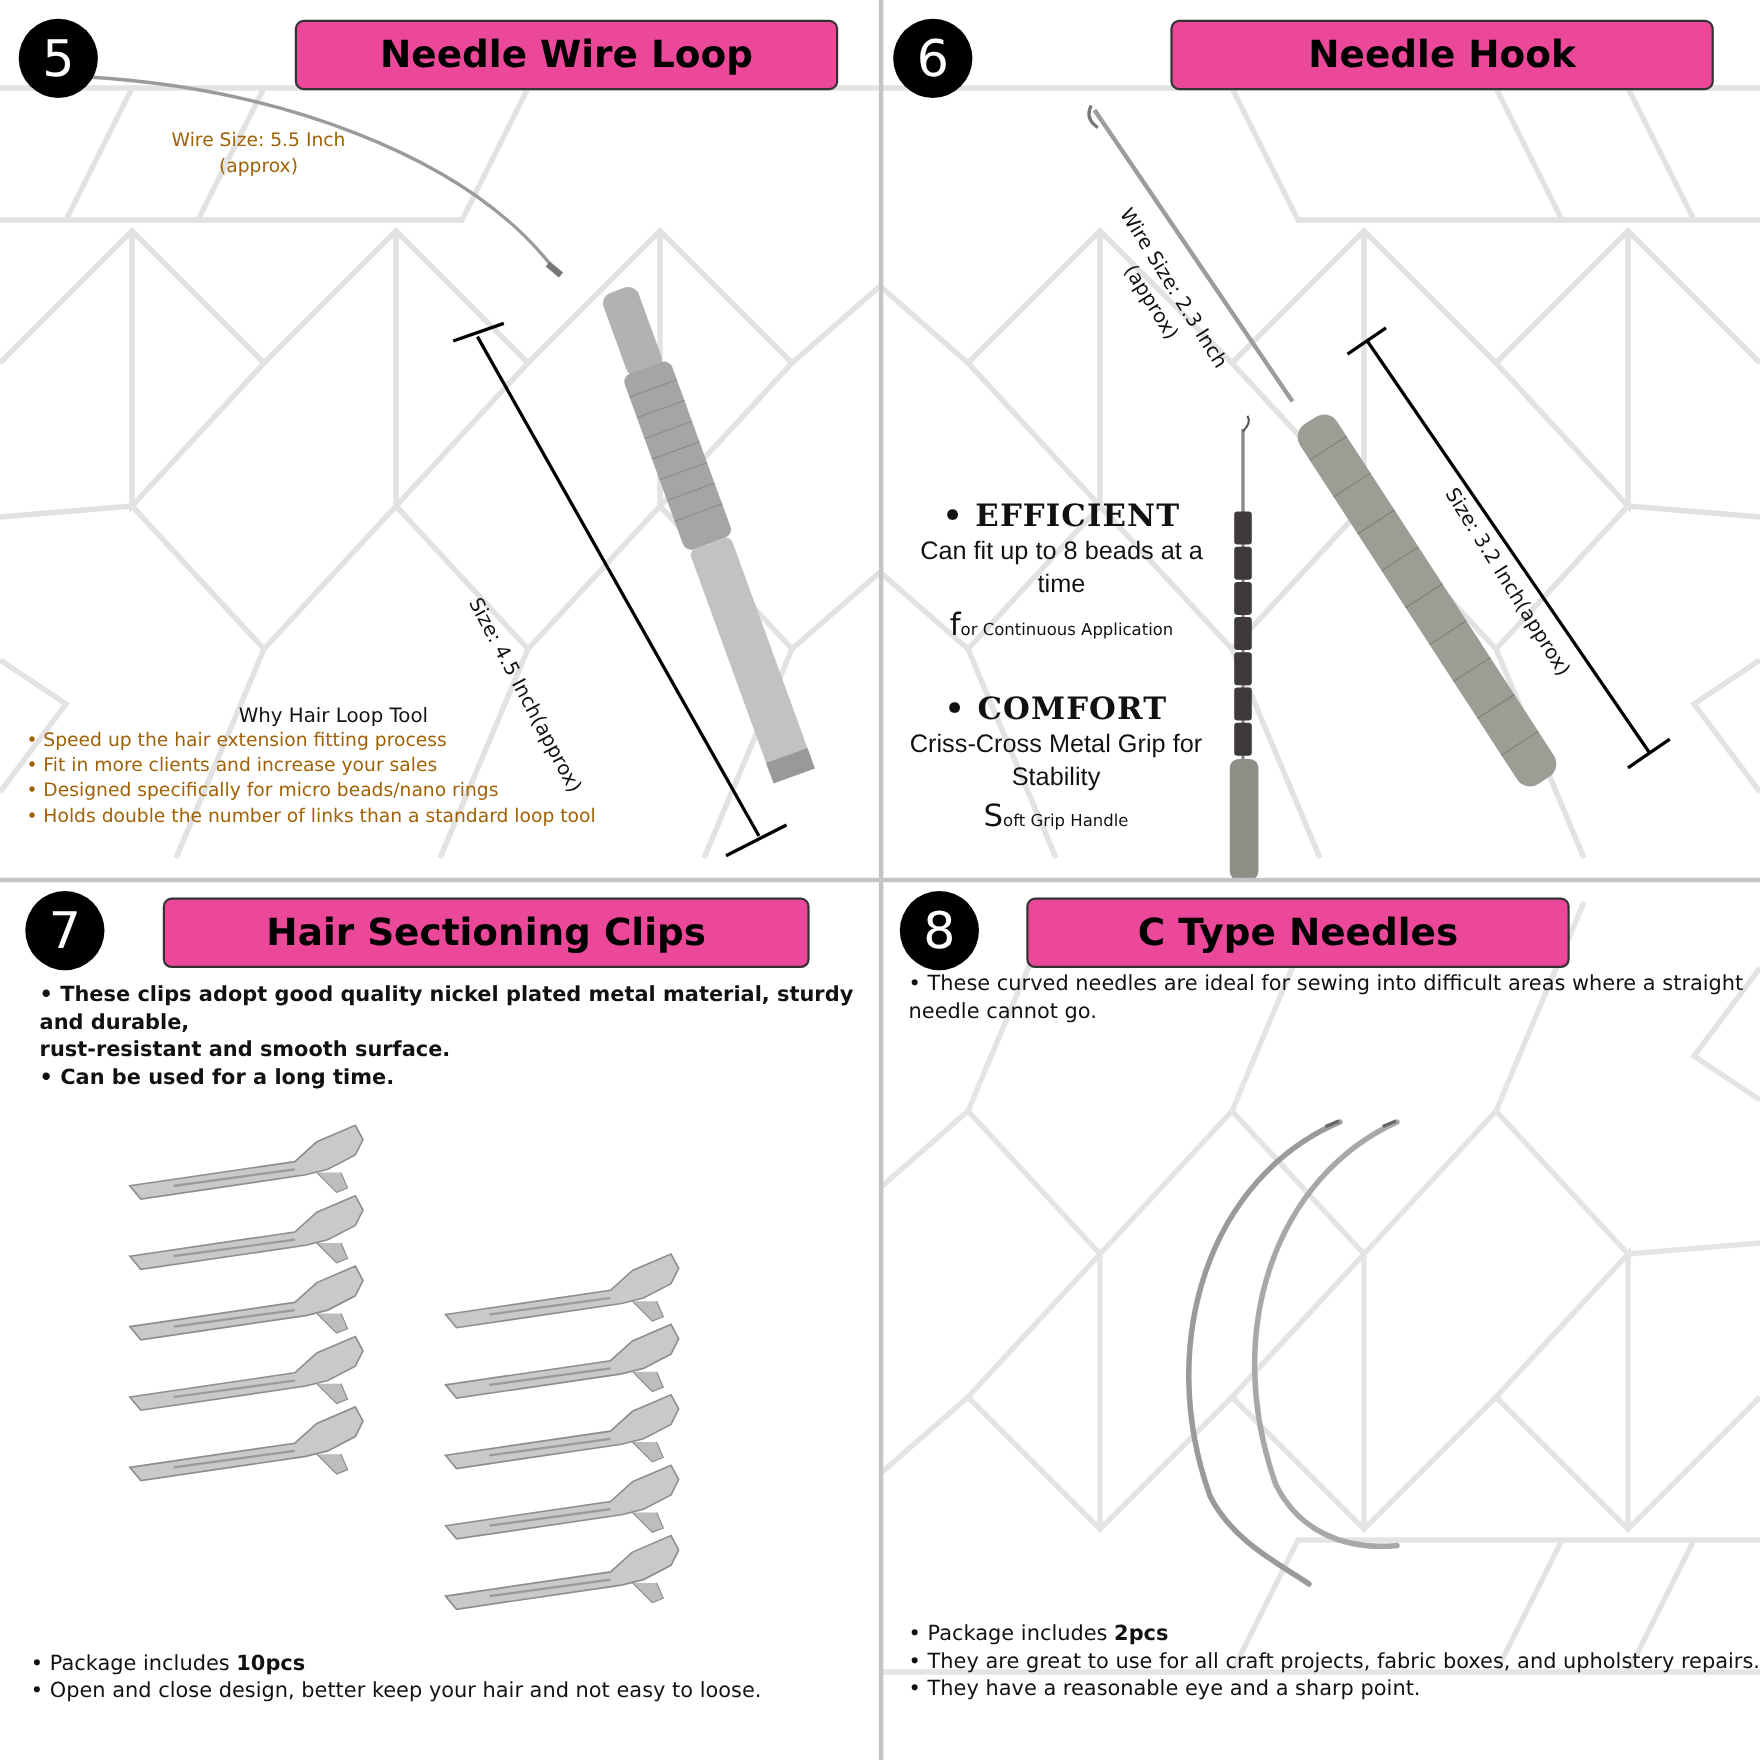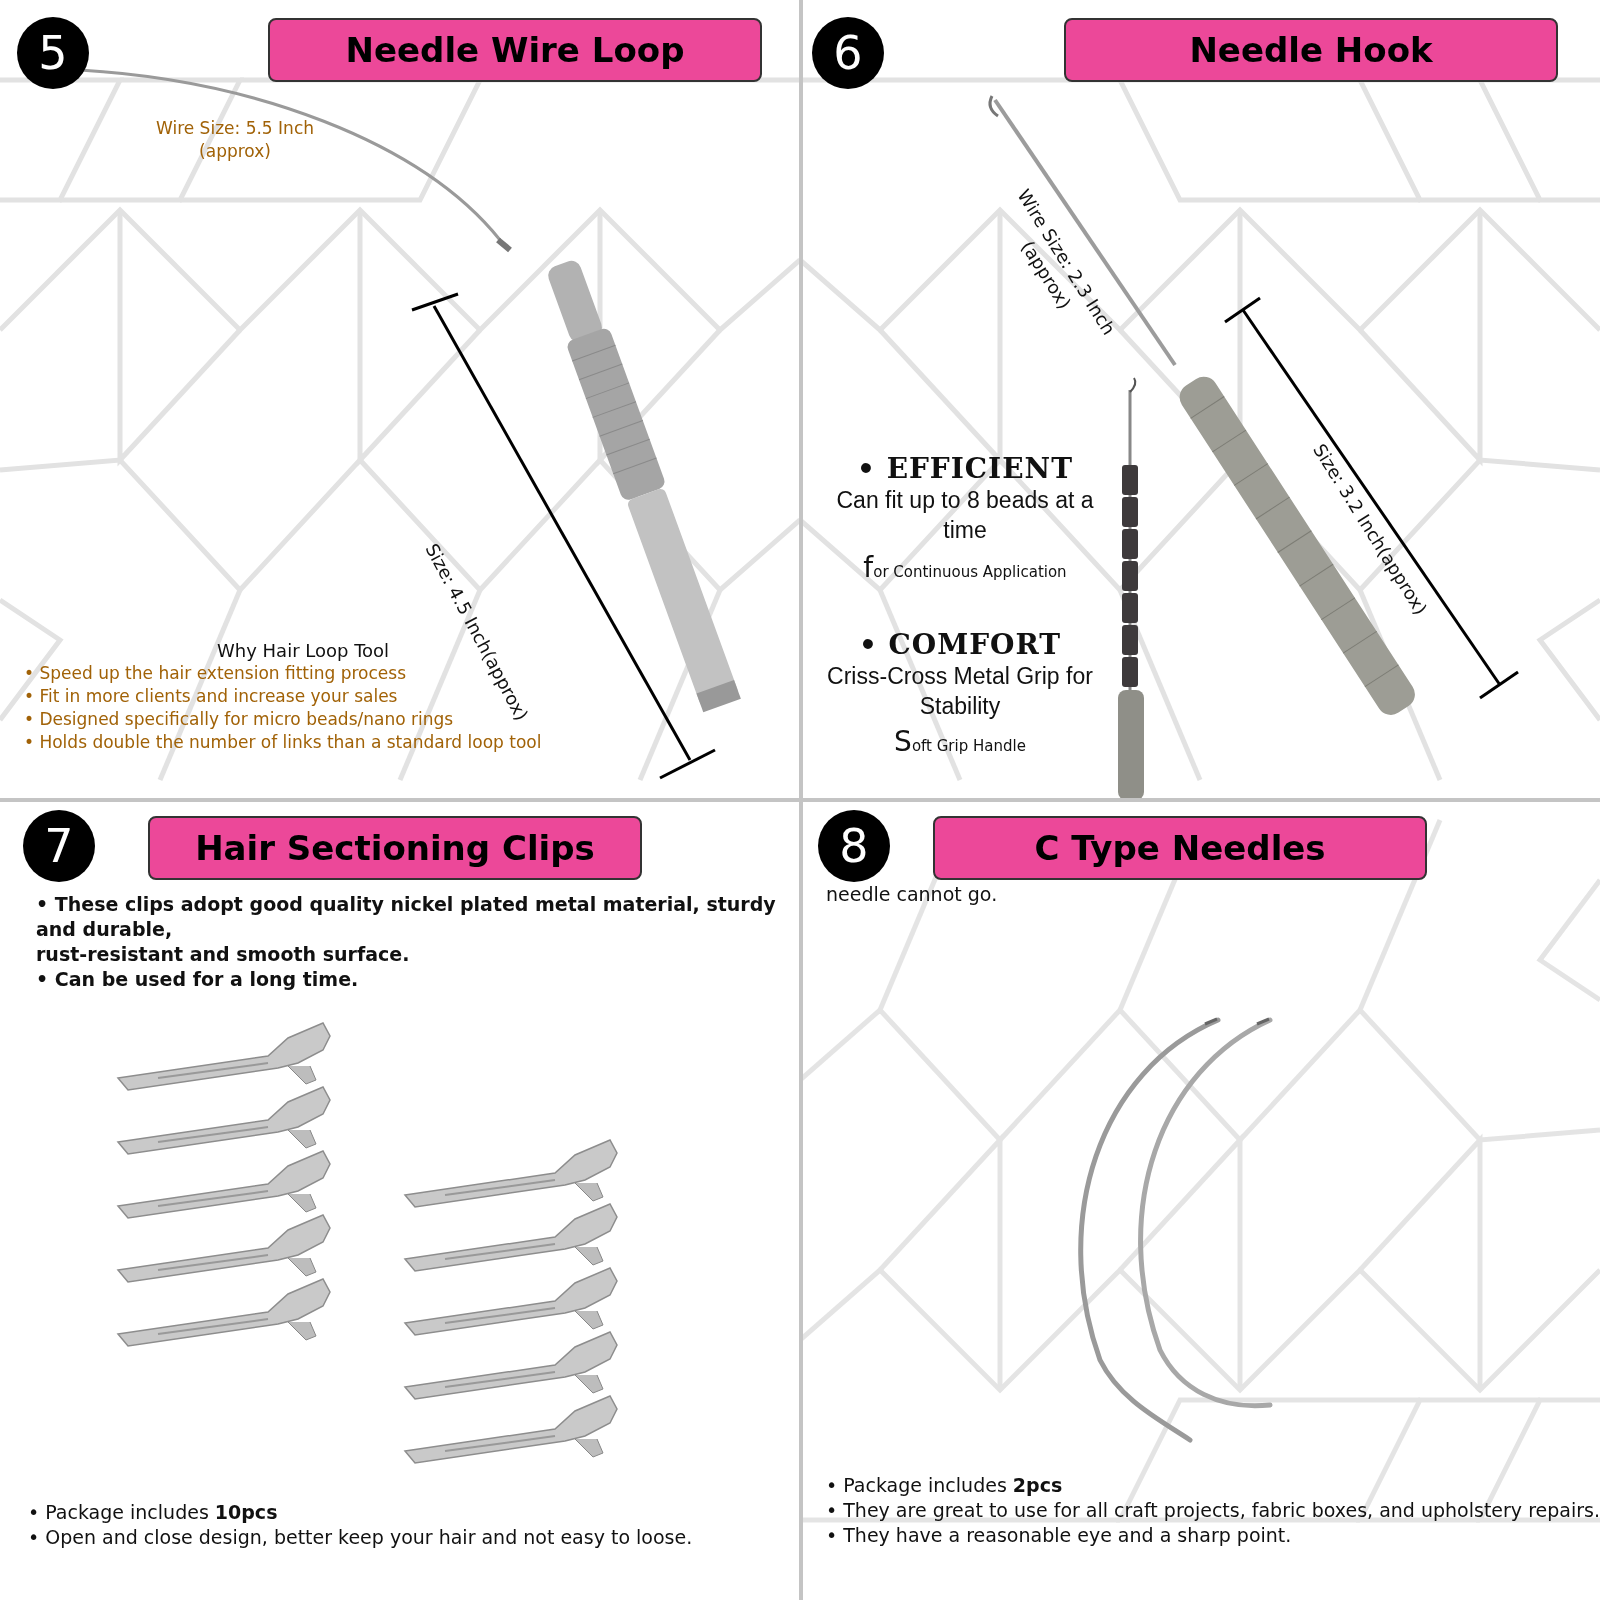--- a/index.html
+++ b/index.html
@@ -185,21 +185,21 @@
     <div class="sans-mid">Criss-Cross Metal Grip for</div>
     <div class="sans-mid">Stability</div>
     <div style="margin-top:4px;">
       <span class="cap-big">S</span><span class="cap-small">oft Grip Handle</span>
     </div>
   </div>
 </section>
 
 <section class="panel" id="p7">
   <div class="num-badge" style="left:23px;top:10px;">7</div>
-  <div class="title-box" style="left:148px;top:16px;width:494px;">Hair Sectioning Clips</div>
+  <div class="title-box" style="left:148px;top:16px;width:588px;">Hair Sectioning Clips</div>
 
   <div class="txt body18" style="left:36px;top:92px;width:760px;font-weight:bold;">
     <div>• These clips adopt good quality nickel plated metal material, sturdy and durable,</div>
     <div>rust-resistant and smooth surface.</div>
     <div>• Can be used for a long time.</div>
   </div>
 
   <svg class="illus" style="left:0;top:0;" width="800" height="800" viewBox="0 0 800 800">
     <defs>
       <g id="clip">
@@ -228,20 +228,21 @@
 
 <section class="panel" id="p8">
   <svg class="bg-geo" viewBox="0 0 800 800" style="transform:scale(-1,-1);opacity:.9">
       <use href="#geo"></use>
     </svg>
 
   <div class="num-badge" style="left:18px;top:10px;">8</div>
   <div class="title-box" style="left:133px;top:16px;width:494px;">C Type Needles</div>
 
   <div class="txt body18" style="left:26px;top:82px;width:770px;">
+    <div>• These curved needles are ideal for sewing into difficult areas where a straight</div>
     <div>needle cannot go.</div>
   </div>
 
   <svg class="illus" style="left:0;top:0;" width="800" height="800" viewBox="0 0 800 800">
     <path d="M418,220 C300,270 250,420 300,560 C320,600 360,620 390,640" stroke="#9a9a9a" stroke-width="5" fill="none" stroke-linecap="round"></path>
     <path d="M470,220 C360,270 310,410 360,550 C380,590 420,610 470,605" stroke="#a8a8a8" stroke-width="5" fill="none" stroke-linecap="round"></path>
     <path d="M405,224 l12,-5" stroke="#666" stroke-width="3"></path>
     <path d="M457,224 l12,-5" stroke="#666" stroke-width="3"></path>
   </svg>
 

